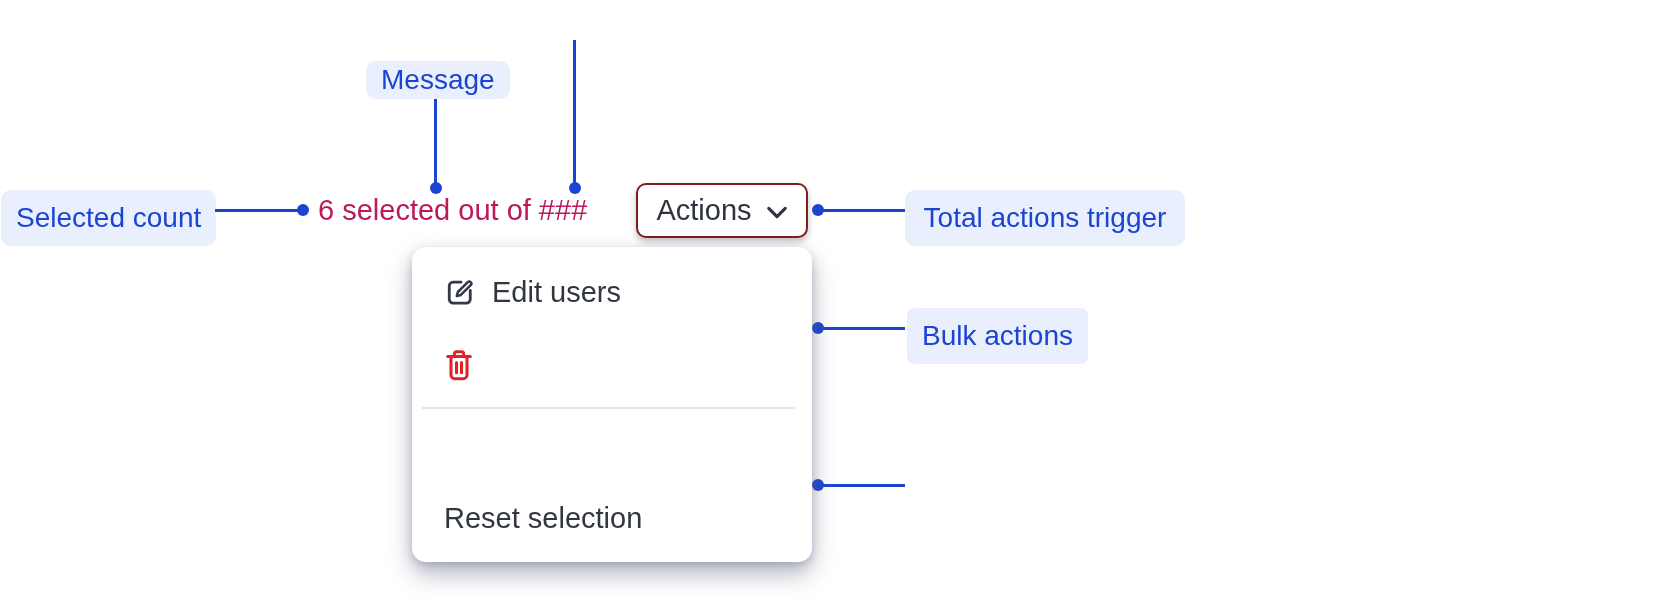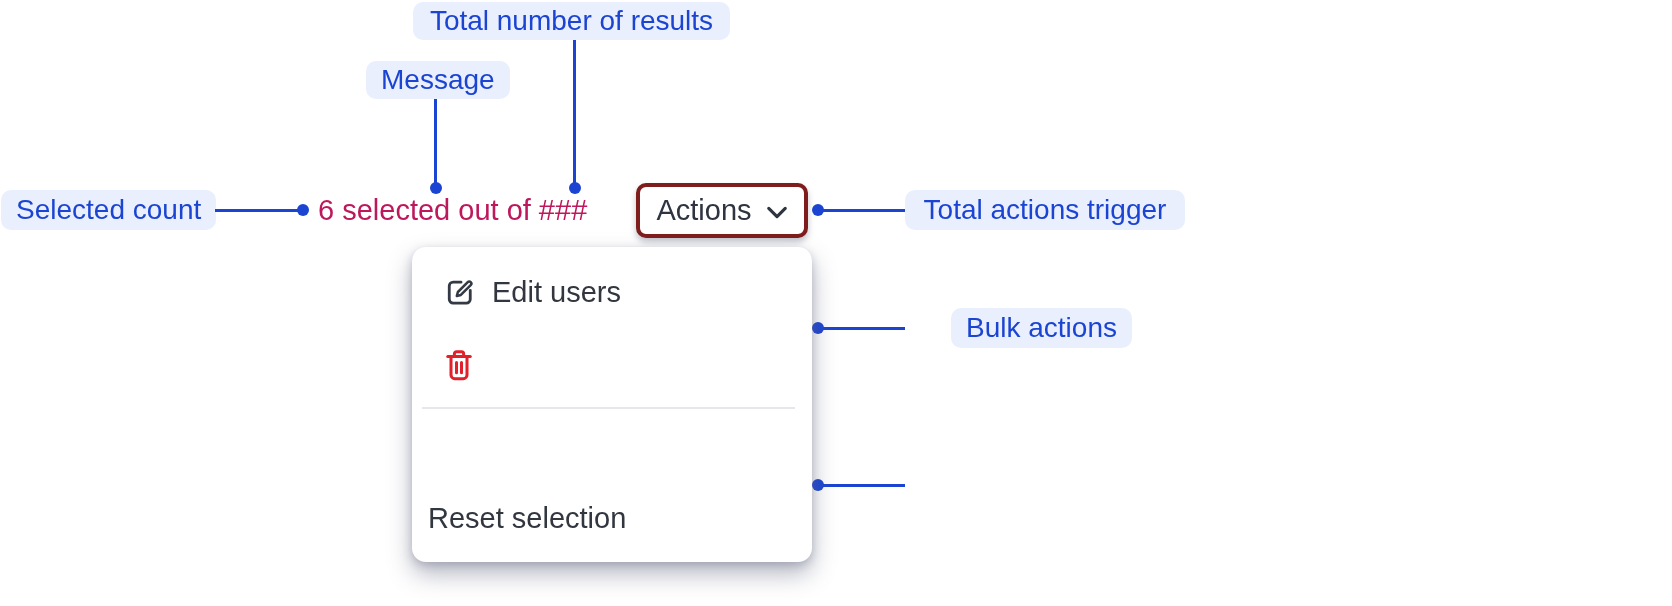--- a/index.html
+++ b/index.html
@@ -12,34 +12,34 @@
     font-family: "Liberation Sans", sans-serif;
   }
 
   
   .chip {
     position: absolute;
     display: inline-flex;
     align-items: center;
     justify-content: center;
     box-sizing: border-box;
-    height: 40px;
+    height: 56px;
     padding: 0 15px;
     background: #e9effd;
     color: #1b44d2;
     font-size: 28px;
     font-weight: 500;
     border-radius: 10px;
     white-space: nowrap;
   }
   .chip-total    { left: 413px; top: 2px;   min-width: 317px; height: 38px; }
   .chip-message  { left: 366px; top: 61px;  min-width: 139px; height: 38px; }
   .chip-selcount { left: 1px;   top: 190px; min-width: 214px; }
   .chip-trigger  { left: 905px; top: 190px; min-width: 280px; }
-  .chip-actions  { left: 951px; top: 308px; min-width: 178px; }
+  .chip-actions  { left: 907px; top: 308px; min-width: 178px; border-radius: 7px; }
   .chip-selection{ left: 905px; top: 465px; min-width: 200px; }
 
   
   .cline { position: absolute; background: #1b44d2; }
   .cline.v { width: 3px; }
   .cline.h { height: 3px; }
   .cdot {
     position: absolute;
     width: 12px; height: 12px;
     border-radius: 50%;
@@ -70,21 +70,21 @@
 
   
   .actions-btn {
     position: absolute;
     left: 636px; top: 183px;
     width: 172px; height: 55px;
     box-sizing: border-box;
     display: flex; align-items: center; justify-content: center;
     gap: 14px;
     background: #ffffff;
-    border: 4px solid #7f1d1d;
+    border: 2px solid #7f1d1d;
     border-radius: 10px;
     box-shadow: 0 4px 6px rgba(120,125,140,0.45);
     font-family: "Liberation Sans", sans-serif;
     font-size: 29px;
     color: #2e3440;
     cursor: pointer;
     padding: 0;
   }
   .actions-btn .chev { margin-top: 3px; }
 
@@ -120,23 +120,20 @@
     width: 373px; height: 2px;
     background: #e5e7ea;
   }
   .icon-box { display: flex; align-items: center; justify-content: center; width: 32px; }
 </style>
 </head>
 <body>
 
 <div class="canvas">
 
-  <div class="chip chip-total">
-    <span>Total number of results</span>
-  </div>
   <div class="chip chip-message">
     <span>Message</span>
   </div>
   <div class="chip chip-selcount">
     <span>Selected count</span>
   </div>
   <div class="chip chip-trigger">
     <span>Total actions trigger</span>
   </div>
   <div class="chip chip-actions">
@@ -186,19 +183,19 @@
           <path d="M8.3 6.2 V4.4 a1.6 1.6 0 0 1 1.6 -1.6 h4.2 a1.6 1.6 0 0 1 1.6 1.6 V6.2" stroke="#e0202a" stroke-width="2.4" stroke-linecap="round" fill="none"></path>
           <path d="M5.6 6.6 V21.4 a3 3 0 0 0 3 3 h6.8 a3 3 0 0 0 3 -3 V6.6" stroke="#e0202a" stroke-width="2.4" stroke-linecap="round" fill="none"></path>
           <path d="M10 11.4 v8.2 M14 11.4 v8.2" stroke="#e0202a" stroke-width="2.4" stroke-linecap="round"></path>
         </svg>
       </span>
     </div>
 
     <div class="menu-divider"></div>
 
 
-    <div class="menu-item mi-reset" style="left:16px;">
+    <div class="menu-item mi-reset" style="left:32px;">
       <span>Reset selection</span>
     </div>
 
   </div>
 
 </div>
 
 </body></html>

